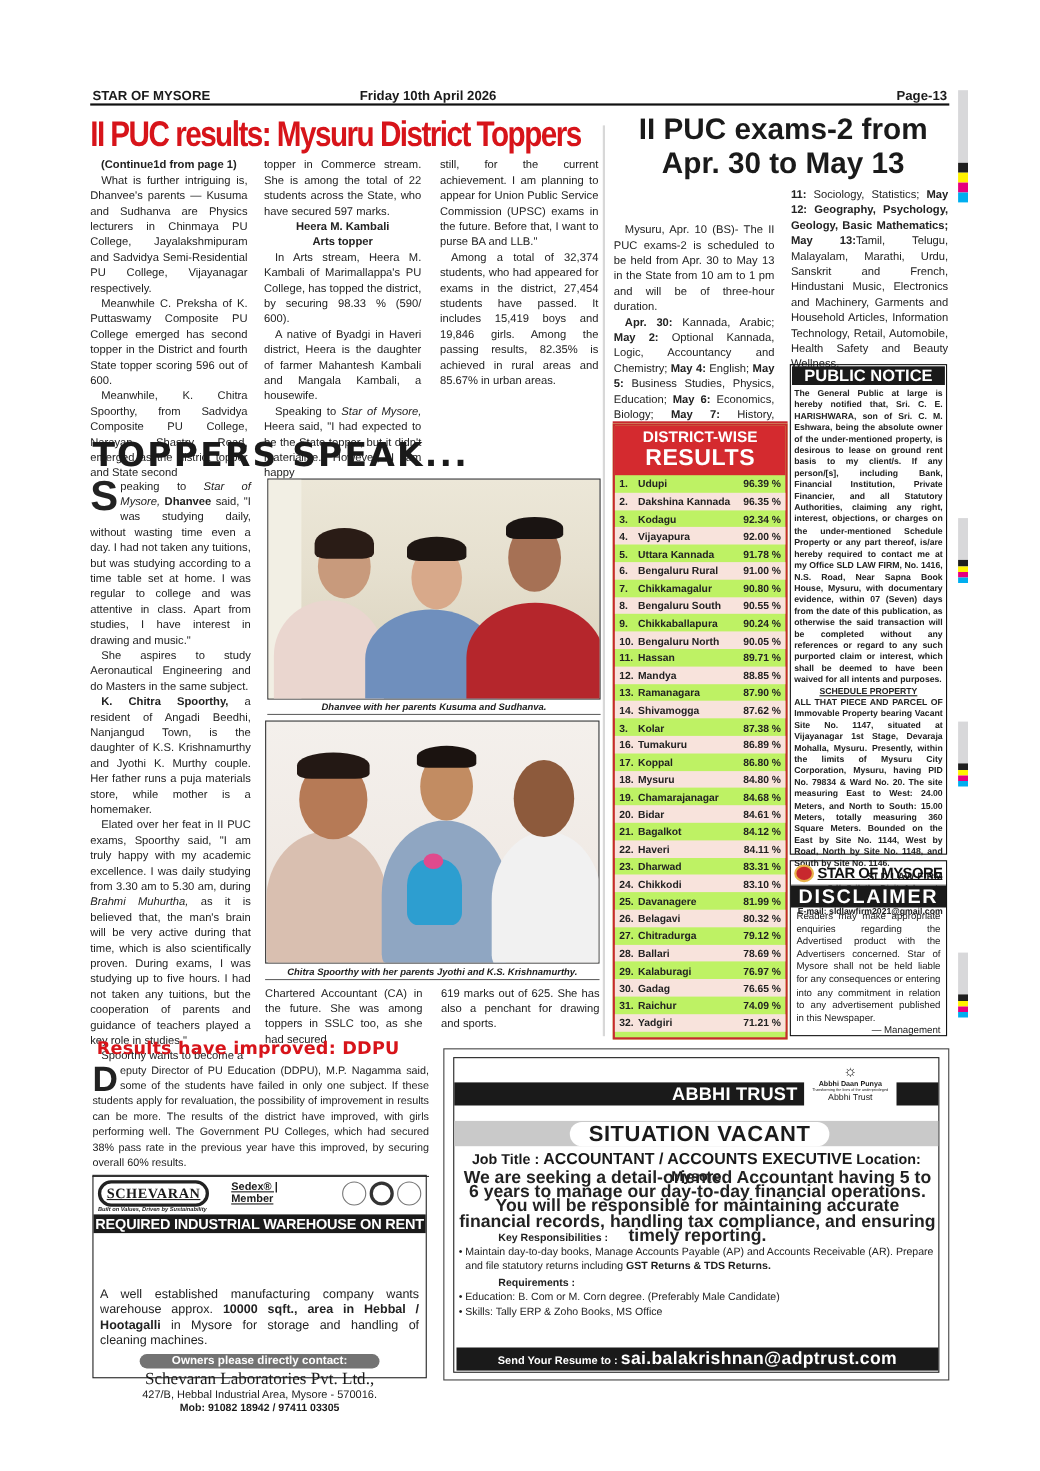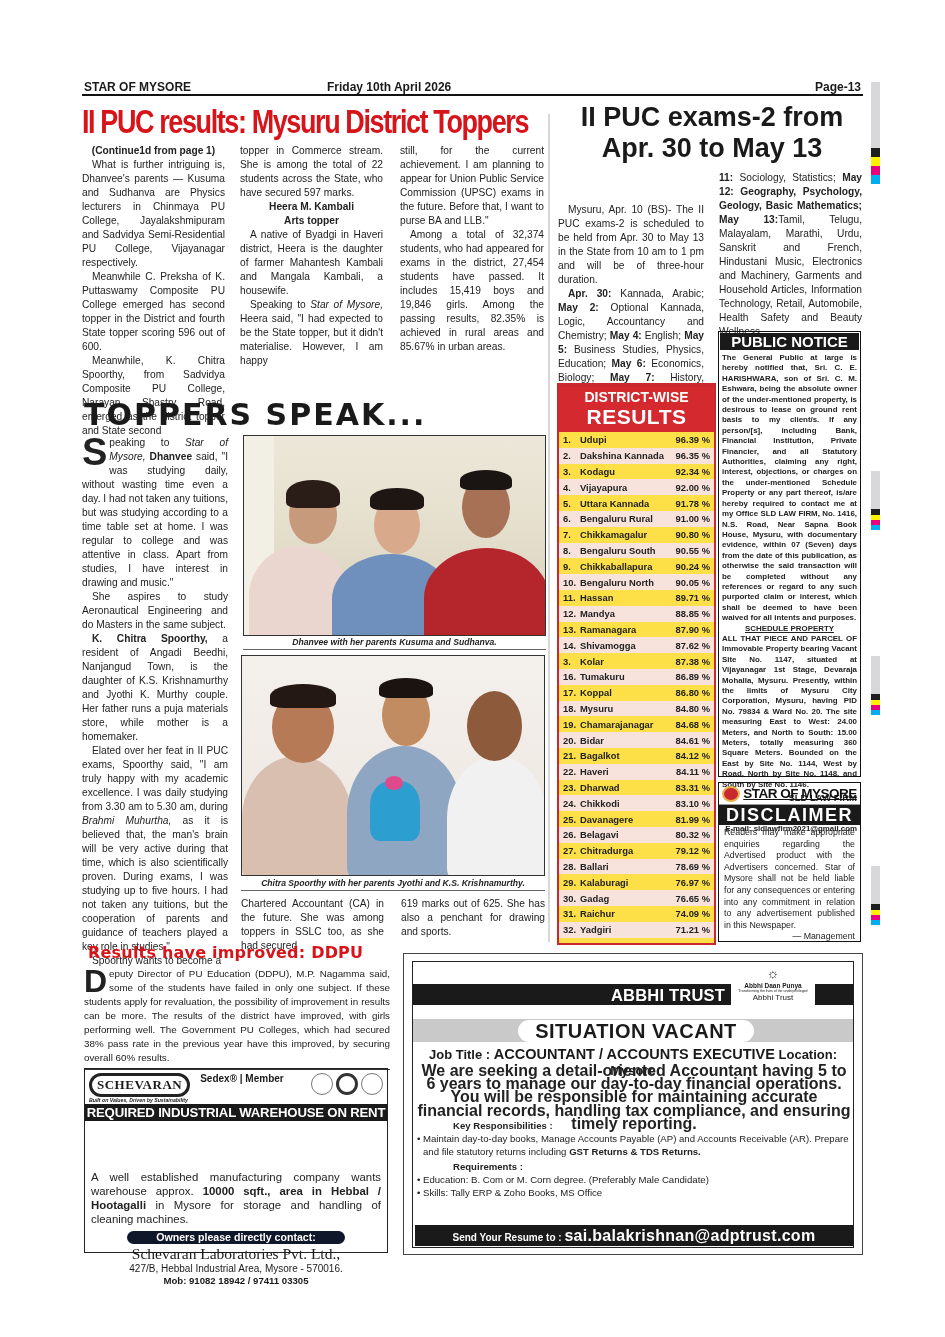--- a/index.html
+++ b/index.html
@@ -20,21 +20,21 @@
 .body-text p { text-indent: 10px; }
 .body-text b { font-weight: bold; }
 .center-bold { text-align: center; font-weight: bold; text-indent: 0 !important; }
 
 .col { position: absolute; }
 
 
 .exams-headline { left: 562px; top: 102px; width: 300px; text-align: center; font-weight: bold; font-size: 27px; line-height: 31px; color: #1a1a1a; }
 
 
-.district-box { left: 557px; top: 385px; width: 159px; height: 560px; border: 2px solid #c8282e; background: #fde047; }
+.district-box { left: 557px; top: 385px; width: 159px; height: 560px; border: 2px solid #c8282e; background: #bef264; }
 .district-head { background: #d42a2f; color: #fff; text-align: center; font-weight: bold; padding: 2px 0 4px; }
 .district-head .l1 { font-size: 14px; line-height: 17px; }
 .district-head .l2 { font-size: 21px; line-height: 22px; letter-spacing: 0.5px; }
 .district-row { display: flex; font-size: 9.4px; font-weight: bold; height: 15.8px; align-items: center; padding: 0 4px; color: #222; }
 .district-row:nth-child(even) { background: #f8e3dc; }
 .district-row .rank { width: 17px; }
 .district-row .name { flex: 1; white-space: nowrap; }
 .district-row .pct { text-align: right; }
 
 
@@ -65,29 +65,29 @@
 .head { position: absolute; border-radius: 50%; }
 
 .dropcap { float: left; font-size: 38px; line-height: 30px; font-weight: bold; margin-right: 2px; margin-top: 1px; }
 
 
 .ddpu-head { left: 88px; top: 943px; font-weight: bold; font-size: 16px; color: #d7141a; font-family: "DejaVu Sans", sans-serif; letter-spacing: 0.2px; }
 .ddpu-text { left: 84px; top: 967px; width: 306px; font-size: 9.8px; line-height: 14px; text-align: justify; color: #222; border-bottom: 1px solid #333; padding-bottom: 4px; }
 
 
 .schev-box { left: 84px; top: 1068px; width: 304px; height: 185px; border: 1.5px solid #222; }
-.schev-top { display: flex; align-items: flex-start; padding: 4px 4px 0; gap: 10px; }
+.schev-top { display: flex; align-items: center; padding: 4px 4px 0; gap: 20px; text-decoration: underline; }
 .schev-logo { border: 3px solid #222; border-radius: 12px; font-family: "Liberation Serif", serif; font-weight: bold; font-size: 13px; padding: 1px 5px; letter-spacing: 0.5px; }
 .schev-sedex { font-weight: bold; font-size: 10px; }
 .schev-circles { display: flex; gap: 3px; margin-left: auto; }
 .schev-circ { width: 22px; height: 22px; border-radius: 50%; border: 1.5px solid #777; }
 .schev-tag { font-size: 5.2px; font-style: italic; font-weight: bold; padding-left: 4px; }
 .schev-banner { background: #1a1a1a; color: #fff; font-weight: bold; font-size: 13.2px; text-align: center; letter-spacing: -0.2px; margin: 1px 0; line-height: 17px; font-family: "Liberation Sans", sans-serif; }
 .schev-body { font-size: 11.4px; line-height: 14px; padding: 2px 6px; text-align: justify; color: #222; margin-top: 47px; }
-.schev-pill { background: #0f172a; color: #fff; border-radius: 9px; text-align: center; font-size: 10.6px; font-weight: bold; width: 218px; margin: 3px auto 1px; line-height: 13px; }
+.schev-pill { background: #737373; color: #fff; border-radius: 9px; text-align: center; font-size: 10.6px; font-weight: bold; width: 218px; margin: 3px auto 1px; line-height: 13px; }
 .schev-company { font-family: "Liberation Serif", serif; text-align: center; font-size: 15.5px; line-height: 18px; }
 .schev-addr { text-align: center; font-size: 10px; line-height: 12px; }
 .schev-mob { text-align: center; font-size: 9.6px; font-weight: bold; line-height: 12px; }
 
 
 .abbhi-outer { left: 403px; top: 953px; width: 460px; height: 302px; border: 1.5px solid #444; }
 .abbhi-inner { position: absolute; left: 8px; top: 7px; width: 442px; height: 287px; border: 1.5px solid #222; }
 .abbhi-bar { position: absolute; left: 0; top: 22px; width: 100%; height: 21px; background: #1a1a1a; }
 .abbhi-name { position: absolute; right: 128px; top: 24px; color: #fff; font-weight: bold; font-size: 16.5px; letter-spacing: 0.2px; }
 .abbhi-logo { position: absolute; right: 38px; top: 2px; width: 84px; height: 54px; background: #fff; text-align: center; }
@@ -132,20 +132,21 @@
   <p class="center-bold">(Continue1d from page 1)</p>
   <p>What is further intriguing is, Dhanvee's parents — Kusuma and Sudhanva are Physics lecturers in Chinmaya PU College, Jayalakshmipuram and Sadvidya Semi-Residential PU College, Vijayanagar respectively.</p>
   <p>Meanwhile C. Preksha of K. Puttaswamy Composite PU College emerged has second topper in the District and fourth State topper scoring 596 out of 600.</p>
   <p>Meanwhile, K. Chitra Spoorthy, from Sadvidya Composite PU College, Narayan Shastry Road, emerged as the district topper and State second</p>
 </div>
 
 <div class="col body-text" style="left:240px; top:144px; width:143px;">
   <p style="text-indent:0">topper in Commerce stream. She is among the total of 22 students across the State, who have secured 597 marks.</p>
   <p class="center-bold">Heera M. Kambali</p>
   <p class="center-bold">Arts topper</p>
+  <p>In Arts stream, Heera M. Kambali of Marimallappa's PU College, has topped the district, by securing 98.33 % (590/ 600).</p>
   <p>A native of Byadgi in Haveri district, Heera is the daughter of farmer Mahantesh Kambali and Mangala Kambali, a housewife.</p>
   <p><span>Speaking to </span><i>Star of Mysore,</i><span> Heera said, "I had expected to be the State topper, but it didn't materialise. However, I am happy</span></p>
 </div>
 
 <div class="col body-text" style="left:400px; top:144px; width:144px;">
   <p style="text-indent:0">still, for the current achievement. I am planning to appear for Union Public Service Commission (UPSC) exams in the future. Before that, I want to purse BA and LLB."</p>
   <p>Among a total of 32,374 students, who had appeared for exams in the district, 27,454 students have passed. It includes 15,419 boys and 19,846 girls. Among the passing results, 82.35% is achieved in rural areas and 85.67% in urban areas.</p>
 </div>
 
 <div class="abs exams-headline">II PUC exams-2 from Apr. 30 to May 13</div>

